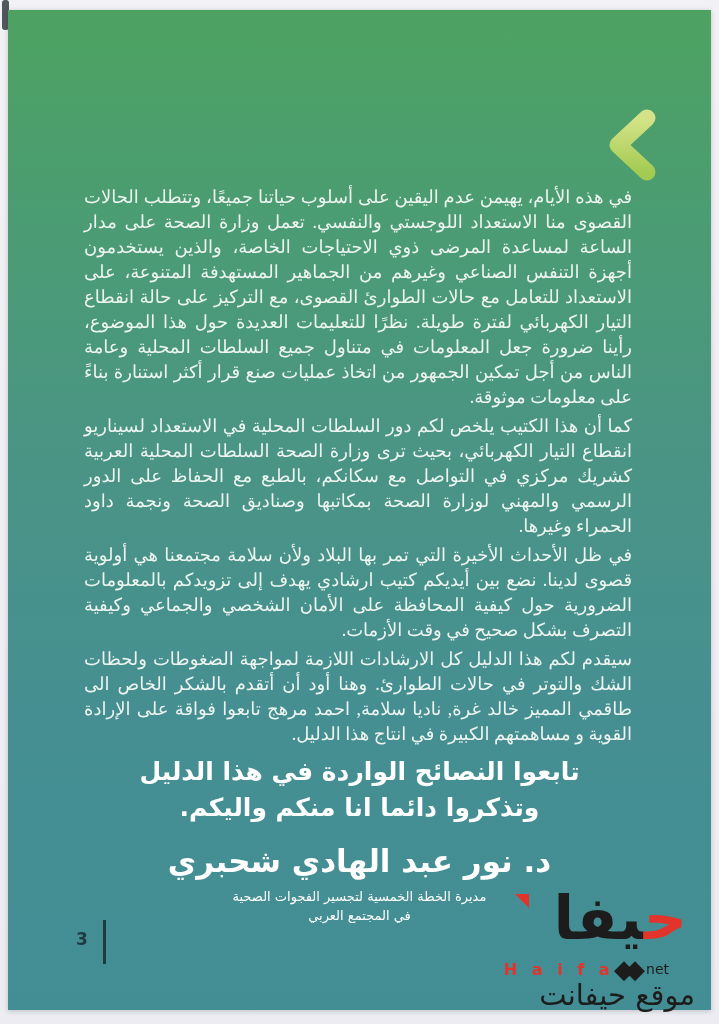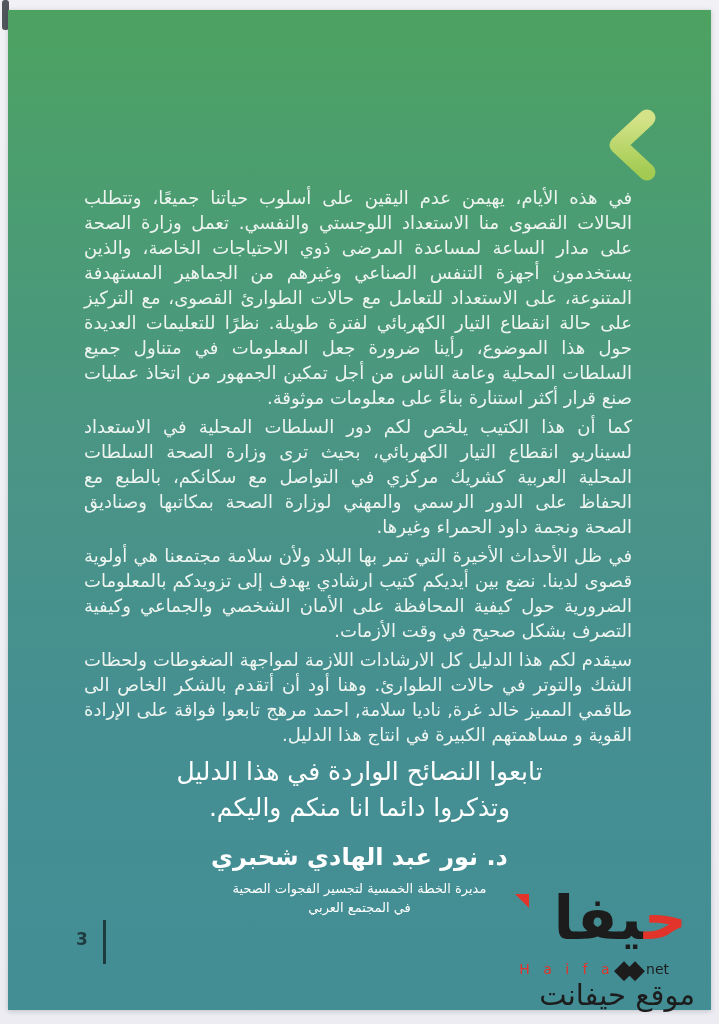--- a/index.html
+++ b/index.html
@@ -14,33 +14,33 @@
   }
   .page{
     position:absolute;left:8px;top:10px;width:703px;height:1000px;
     background:linear-gradient(180deg,#4da261 0%,#4b9c74 22%,#4a9486 46%,#458f92 70%,#438e95 100%);
     box-shadow:0 1px 5px rgba(40,60,60,.25);
   }
   .chevron{position:absolute;left:590px;top:97px;}
   .body-text{
     position:absolute;top:175px;left:76px;width:548px;
     direction:rtl;text-align:justify;color:#eef5f0;
-    font-size:18px;line-height:25px;
+    font-size:18px;line-height:25px;font-family:Liberation Serif, serif;
   }
   .body-text p{margin:0 0 4px 0;}
   .callout{
     position:absolute;top:744px;left:0;width:100%;
     direction:rtl;text-align:center;color:#ffffff;
-    font-size:25px;font-weight:normal;line-height:36px;
+    font-size:25px;font-weight:bold;line-height:36px;
   }
   .signature{
     position:absolute;top:833px;left:0;width:100%;
     direction:rtl;text-align:center;color:#ffffff;
   }
-  .sig-name{font-size:24px;font-weight:bold;margin-bottom:8px;}
+  .sig-name{font-size:31px;font-weight:bold;margin-bottom:8px;}
   .sig-role{font-size:13px;line-height:19px;font-weight:400;}
   .page-number{
     position:absolute;left:68px;top:919px;
     color:#1e3b40;font-size:17px;font-weight:bold;
   }
   .page-number-rule{
     position:absolute;left:95px;top:910px;width:2.5px;height:44px;
     background:#1e3b40;
   }
   
@@ -51,21 +51,21 @@
   }
   .wm-ha{color:#e2342a;}
   .wm-flag{
     position:absolute;left:22px;top:4px;width:0;height:0;
     border-right:14px solid #e2342a;border-bottom:14px solid transparent;
   }
   .wm-mid{
     position:absolute;top:66px;right:32px;
     display:flex;align-items:center;direction:ltr;
   }
-  .wm-haifa{color:#e2342a;font-size:14px;font-weight:normal;letter-spacing:4.5px;}
+  .wm-haifa{color:#e2342a;font-size:16px;font-weight:bold;letter-spacing:4.5px;}
   .wm-diamonds{color:#1c1c1c;font-size:26px;line-height:26px;letter-spacing:-9px;margin:0 10px 0 0;}
   .wm-net{color:#1c1c1c;font-size:14px;font-weight:500;}
   .wm-tagline{
     position:absolute;top:88px;right:6px;direction:rtl;white-space:nowrap;
     font-size:29px;color:#1c1c1c;font-weight:500;
   }
 </style>
 </head>
 <body>
 

